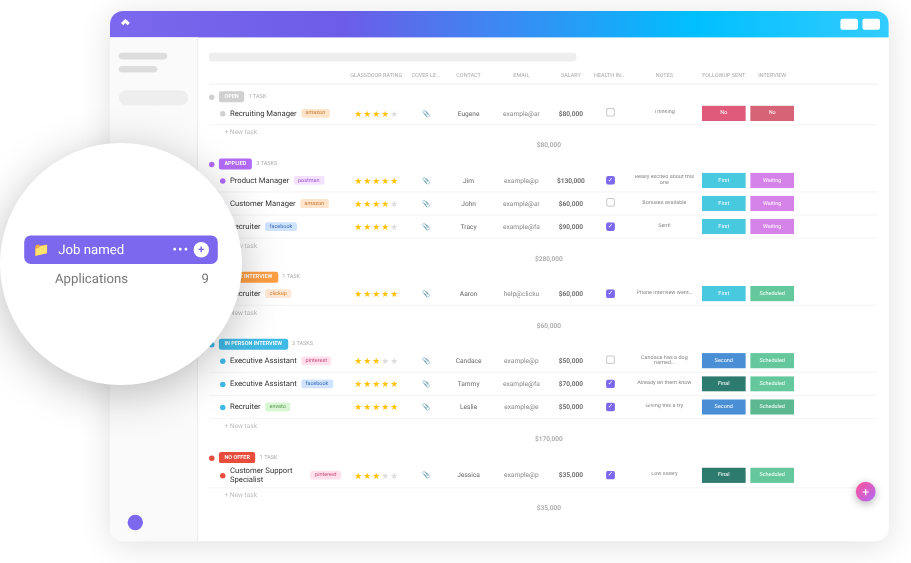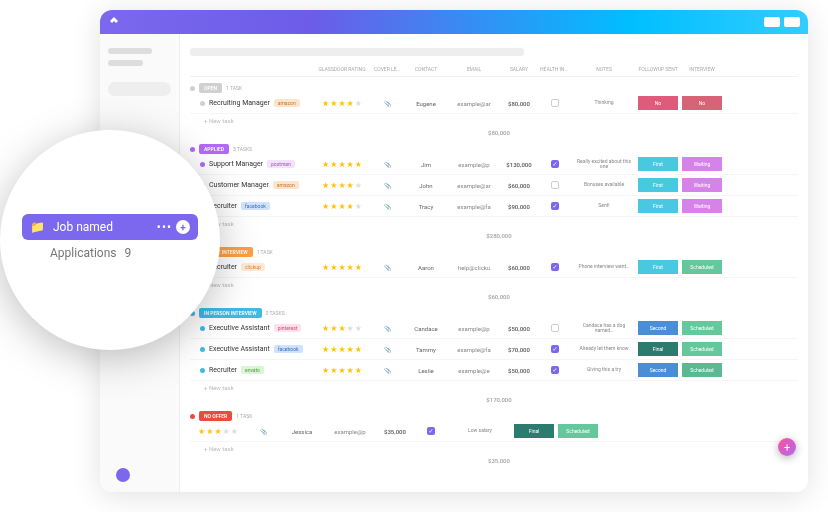--- a/index.html
+++ b/index.html
@@ -49,21 +49,21 @@
 .new-task{font-size:6px;color:#bbb;padding:3px 0 3px 14px;}
 .total-row{display:flex;padding:2px 0;}
 .total-row .sp{flex:0 0 120px;}
 .total-row .amt{font-size:6px;color:#aaa;font-weight:600;}
 .magnify{position:absolute;left:0px;top:130px;width:220px;height:220px;border-radius:50%;background:#fff;box-shadow:0 8px 40px rgba(0,0,0,.25);display:flex;flex-direction:column;justify-content:center;padding:0 22px;}
 .mag-item{display:flex;align-items:center;gap:8px;padding:6px 8px;border-radius:6px;font-size:12px;}
 .mag-item.active{background:#7b68ee;color:#fff;}
 .mag-item.active .mright{margin-left:auto;display:flex;gap:4px;align-items:center;}
 .mag-dots{letter-spacing:1px;}
 .mag-plus{width:14px;height:14px;border-radius:50%;background:#fff;color:#7b68ee;display:flex;align-items:center;justify-content:center;font-weight:bold;font-size:10px;}
-.mag-item.sub{color:#777;padding-left:28px;}
+.mag-item.sub{color:#777;padding-left:28px;justify-content:space-between;}
 .fab{position:absolute;right:32px;bottom:56px;width:18px;height:18px;border-radius:50%;background:linear-gradient(135deg,#fd5196,#b06af6);color:#fff;display:flex;align-items:center;justify-content:center;font-size:11px;box-shadow:0 2px 8px rgba(0,0,0,.3);}
 .chat-bubble{position:absolute;left:116px;bottom:30px;width:14px;height:14px;border-radius:50%;background:#7b68ee;}
 </style>
 </head>
 <body>
 
 <div class="app-window">
   <div class="titlebar">
     <span class="logo-icon"><svg viewBox="0 0 24 24">
           <path d="M12 2l8 8-4 4-4-4-4 4-4-4z"></path>
@@ -135,21 +135,21 @@
             <div class="amt" style="flex:0 0 34px;text-align:center">$80,000</div>
           </div>
           <div class="status-header">
             <span class="bullet" style="background:#b26af6"></span>
             <span class="status-pill" style="background:#b26af6">APPLIED</span>
             <span class="tasks-count">3 TASKS</span>
           </div>
           <div class="row">
             <div class="title-cell">
               <span class="bullet" style="background:#b26af6"></span>
-              <span>Support Manager</span>
+              <span>Product Manager</span>
               <span class="company-tag" style="background:#f4e1ff;color:#9b59d0">postman</span>
             </div>
             <div class="stars">
               <span class="star">★</span>
               <span class="star">★</span>
               <span class="star">★</span>
               <span class="star">★</span>
               <span class="star">★</span>
             </div>
             <div class="col cover">📎</div>
@@ -357,20 +357,25 @@
             <div style="flex:0 0 40px"></div>
             <div style="flex:0 0 48px"></div>
             <div class="amt" style="flex:0 0 34px;text-align:center">$170,000</div>
           </div>
           <div class="status-header">
             <span class="bullet" style="background:#e74c3c"></span>
             <span class="status-pill" style="background:#e74c3c">NO OFFER</span>
             <span class="tasks-count">1 TASK</span>
           </div>
           <div class="row">
+            <div class="title-cell">
+              <span class="bullet" style="background:#e74c3c"></span>
+              <span>Customer Support Specialist</span>
+              <span class="company-tag" style="background:#ffe0ec;color:#c94f7c">pinterest</span>
+            </div>
             <div class="stars">
               <span class="star">★</span>
               <span class="star">★</span>
               <span class="star">★</span>
               <span class="star empty">★</span>
               <span class="star empty">★</span>
             </div>
             <div class="col cover">📎</div>
             <div class="col contact">Jessica</div>
             <div class="col email">example@p</div>

